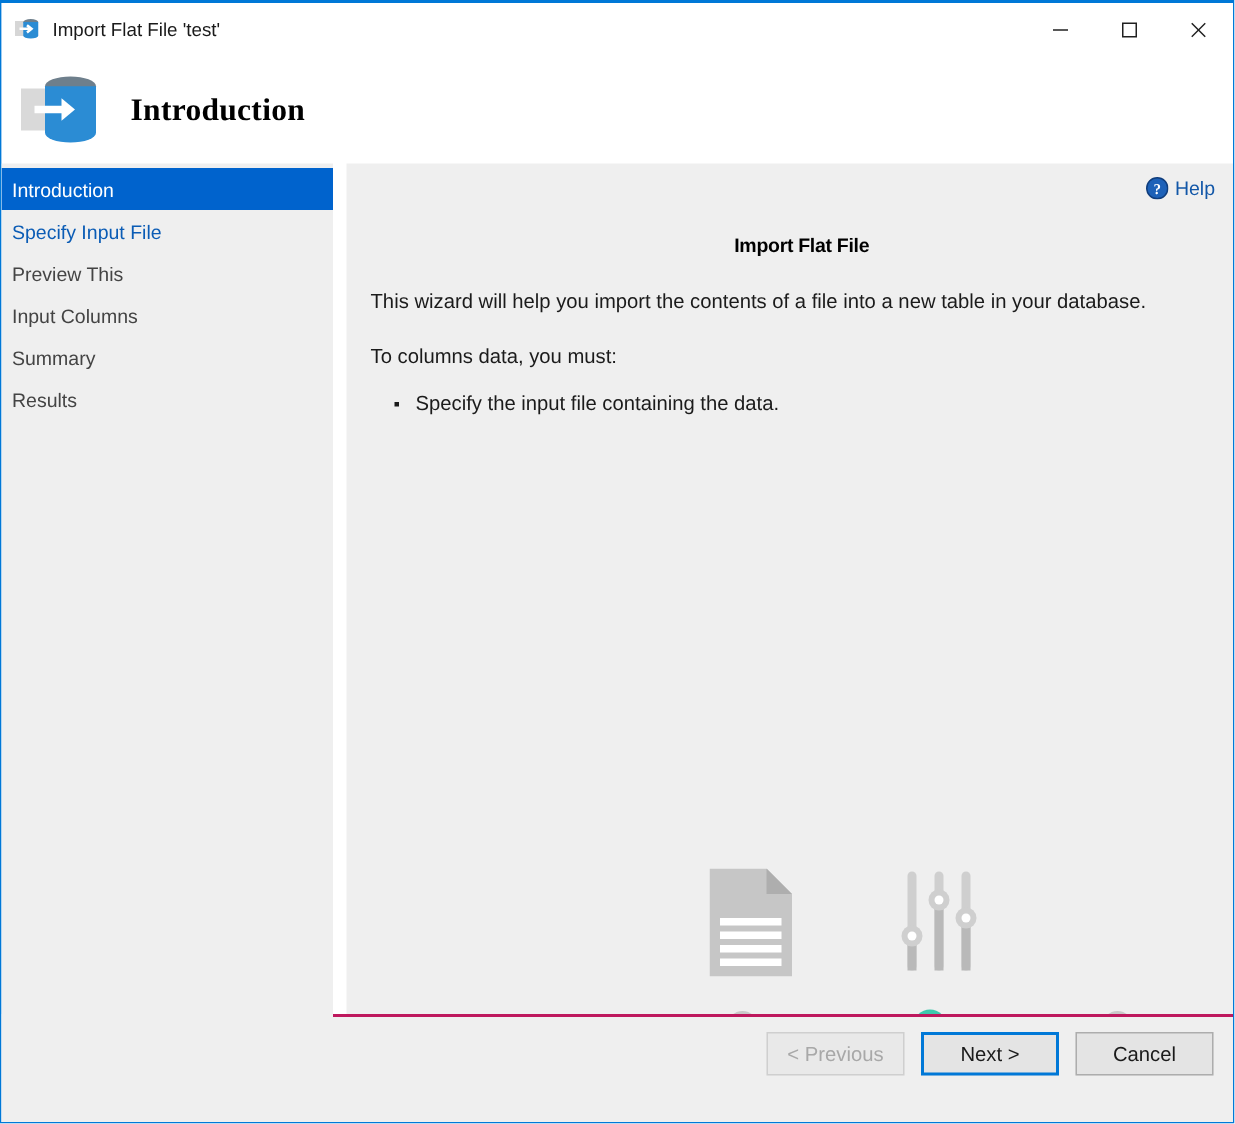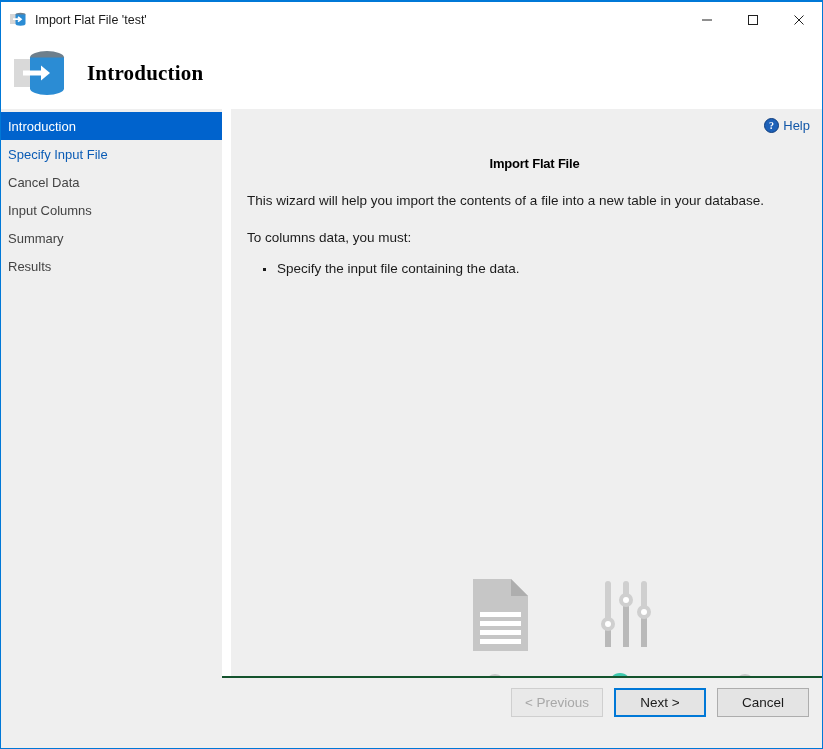--- a/index.html
+++ b/index.html
@@ -171,21 +171,21 @@
     left: 16px; top: 605px;
   }
   #tail .para { margin-top: 0; }
 
   
   #footer {
     position: absolute;
     left: 221px; right: 0; bottom: 0;
     height: 72px;
     background: #efefef;
-    border-top: 2px solid #14532d;
+    border-top: 2px solid #be185d;
   }
   #footer-buttons {
     position: absolute;
     right: 13px; top: 10px;
     display: flex;
     gap: 11px;
   }
   .btn {
     width: 92px; height: 29px;
     background: #e4e4e4;
@@ -261,21 +261,21 @@
   <div id="body">
 
     <div id="sidebar">
       <div class="nav-item selected">
         <span>Introduction</span>
       </div>
       <div class="nav-item link">
         <span>Specify Input File</span>
       </div>
       <div class="nav-item">
-        <span>Cancel Data</span>
+        <span>Preview This</span>
       </div>
       <div class="nav-item">
         <span>Input Columns</span>
       </div>
       <div class="nav-item">
         <span>Summary</span>
       </div>
       <div class="nav-item">
         <span>Results</span>
       </div>

